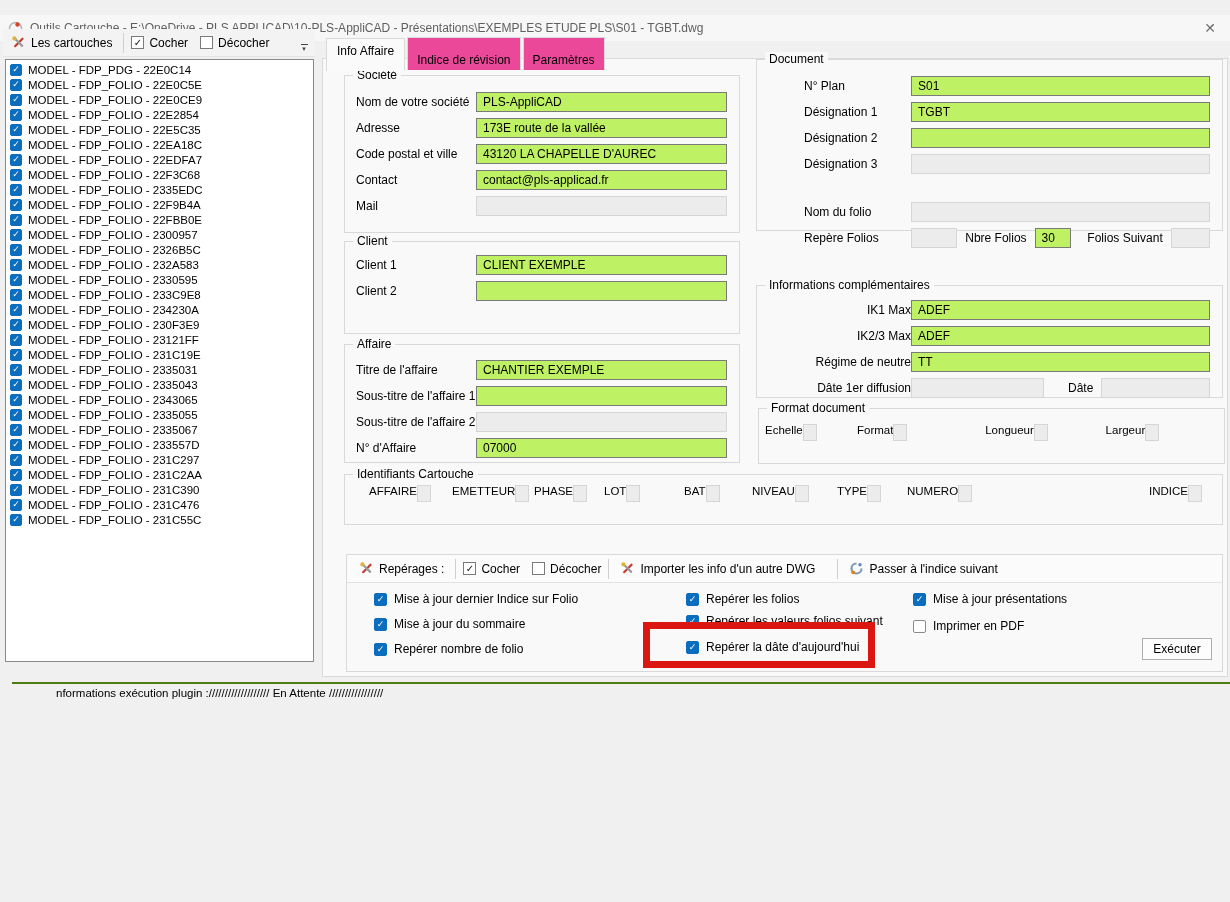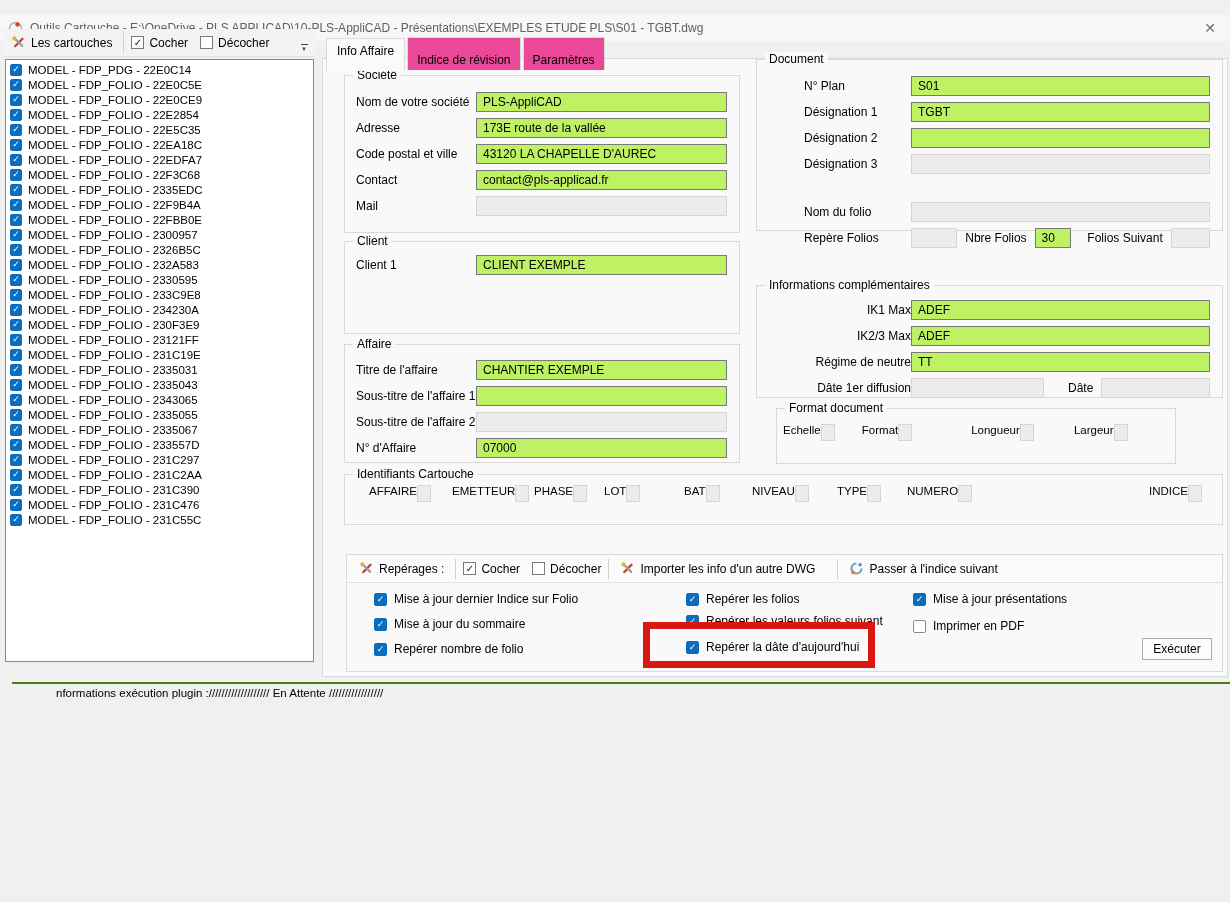--- a/index.html
+++ b/index.html
@@ -382,20 +382,24 @@
     </div>
   </div>
 
   <div class="group client" style="left:21px; top:182px; width:396px; height:93px;">
     <span class="gb-label">Client</span>
     <div class="rows" style="padding-top:13px">
       <div class="frow">
           <span class="flabel">Client 1</span>
           <div class="field grow">CLIENT EXEMPLE</div>
         </div>
+      <div class="frow">
+          <span class="flabel">Client 2</span>
+          <div class="field grow"></div>
+        </div>
     </div>
   </div>
 
   <div class="group affaire" style="left:21px; top:285px; width:396px; height:119px;">
     <span class="gb-label">Affaire</span>
     <div class="rows" style="padding-top:15px">
       <div class="frow">
           <span class="flabel">Titre de l'affaire</span>
           <div class="field grow">CHANTIER EXEMPLE</div>
         </div>
@@ -465,21 +469,21 @@
         </div>
       <div class="frow">
         <span class="flabel">Dâte 1er diffusion</span>
         <div class="field disabled" style="width:133px"></div>
         <span class="inline-lbl" style="margin-left:24px">Dâte</span>
         <div class="field disabled grow"></div>
       </div>
     </div>
   </div>
 
-  <div class="group format" style="left:453px; top:349px; width:400px; height:56px;">
+  <div class="group format" style="left:435px; top:349px; width:467px; height:56px;">
     <span class="gb-label">Format document</span>
     <div class="col-row" style="padding:15px 8px 0 6px; gap:8px;">
       <div class="idcol fmtcol" style="width:86px">
           <span class="hdr">Echelle</span>
           <div class="field disabled box"></div>
         </div>
       <div class="idcol fmtcol" style="width:123px">
           <span class="hdr">Format</span>
           <div class="field disabled box"></div>
         </div>

